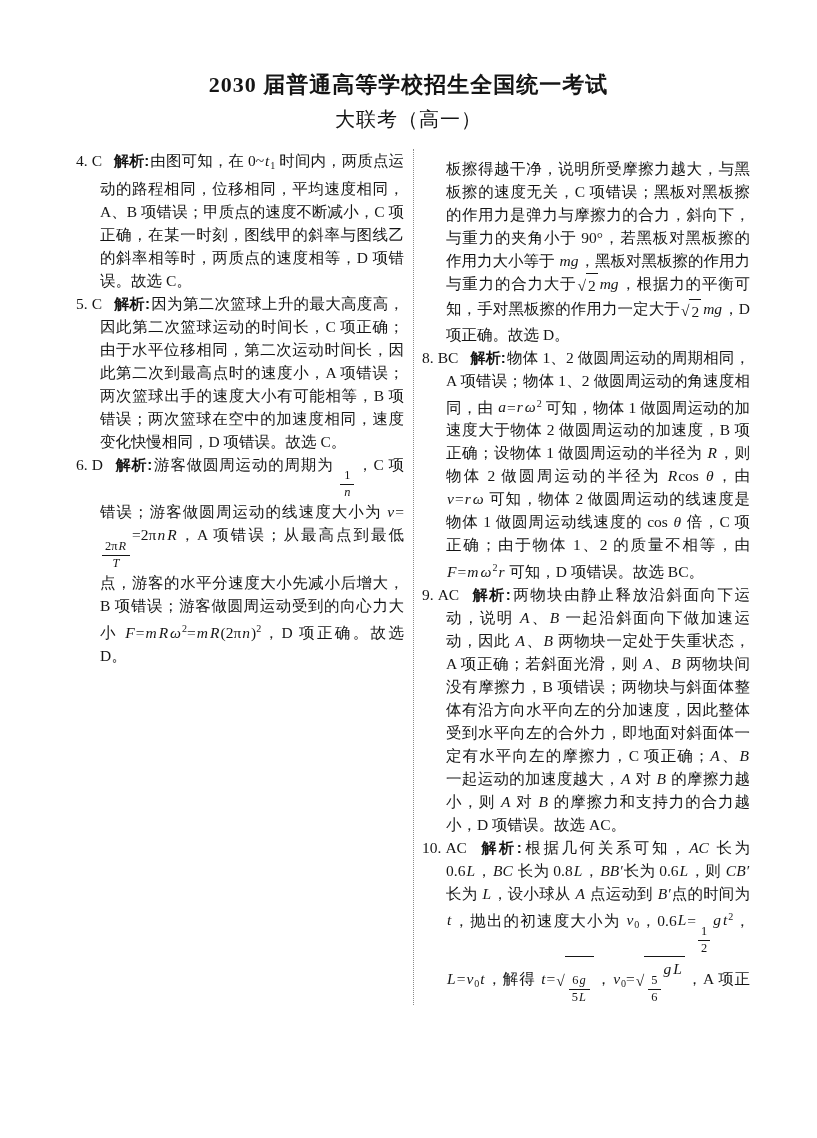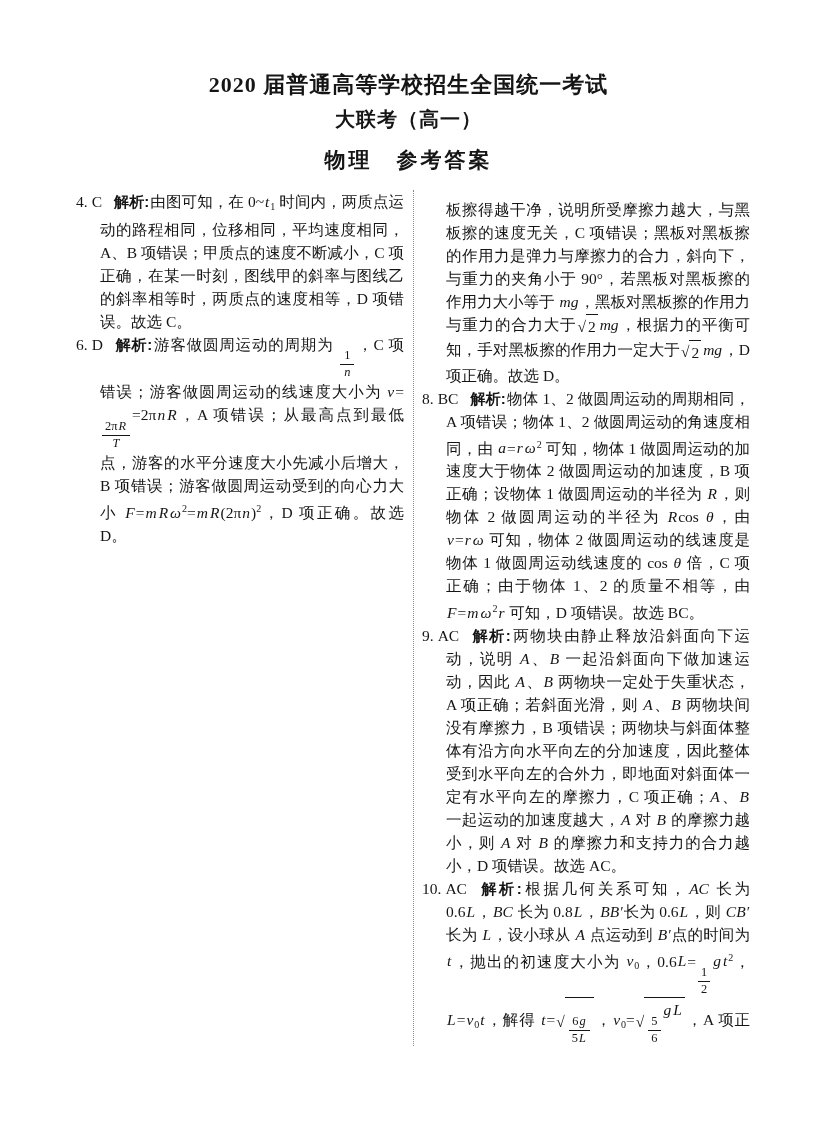--- a/index.html
+++ b/index.html
@@ -1,20 +1,20 @@
 <!DOCTYPE html>
 <html><head>
 <meta charset="utf-8">
 <style>
   html,body{margin:0;padding:0;background:#e8e8e8;}
   .page{position:relative;width:817px;height:1138px;background:#ffffff;overflow:hidden;
         font-family:"Liberation Serif","DejaVu Serif",serif;color:#151515;box-sizing:border-box;}
   .header{padding-top:70px;text-align:center;}
   .title1{font-size:22px;font-weight:bold;letter-spacing:1px;}
-  .title2{font-size:20px;font-weight:bold;margin-top:6px;letter-spacing:1px;}
+  .title2{font-size:20px;font-weight:normal;margin-top:6px;letter-spacing:1px;}
   .title3{font-size:21px;font-weight:bold;margin-top:13px;letter-spacing:3px;
           font-family:"Liberation Sans","DejaVu Sans",sans-serif;}
   .columns{display:flex;align-items:stretch;margin:16px 0 0 76px;width:674px;height:856px;
            overflow:hidden;font-size:15.5px;line-height:23px;text-align:justify;}
   .col{flex:0 0 328px;width:328px;}
   .divider{flex:0 0 0;width:0;border-left:1px dotted #8a8a8a;margin:0 8px 0 9px;}
   .item{padding-left:1.55em;text-indent:-1.55em;}
   .item.cont{text-indent:0;margin-top:8px;}
   .qhead{margin-right:4px;}
   .qans{margin-right:2px;}
@@ -31,28 +31,28 @@
   .rad{display:flex;align-items:center;}
   .rdc{border-top:1px solid #151515;padding:0 2px;display:inline-block;}
   .footer{position:absolute;left:0;top:1046px;width:100%;text-align:center;
           font-size:14px;font-style:italic;letter-spacing:2px;color:#222;}
 </style>
 </head>
 <body>
 
 <div class="page">
   <div class="header">
-    <div class="title1">2020 届普通高等学校招生全国统一考试</div>
+    <div class="title1">2030 届普通高等学校招生全国统一考试</div>
     <div class="title2">大联考（高一）</div>
-    <div class="title3">物理　参考答案</div>
   </div>
 
   <div class="columns">
     <div class="col">
         <div class="item"><span class="qhead">4.</span><span class="qans">C</span><span class="qlabel">解析:</span>由图可知，在 0~<span class="vi">t</span><span class="ssub">1</span> 时间内，两质点运动的路程相同，位移相同，平均速度相同，A、B 项错误；甲质点的速度不断减小，C 项正确，在某一时刻，图线甲的斜率与图线乙的斜率相等时，两质点的速度相等，D 项错误。故选 C。</div>
+        <div class="item"><span class="qhead">5.</span><span class="qans">C</span><span class="qlabel">解析:</span>因为第二次篮球上升的最大高度高，因此第二次篮球运动的时间长，C 项正确；由于水平位移相同，第二次运动时间长，因此第二次到最高点时的速度小，A 项错误；两次篮球出手的速度大小有可能相等，B 项错误；两次篮球在空中的加速度相同，速度变化快慢相同，D 项错误。故选 C。</div>
         <div class="item"><span class="qhead">6.</span><span class="qans">D</span><span class="qlabel">解析:</span>游客做圆周运动的周期为 <span class="frac">
             <span class="fnum">1</span>
             <span class="fden"><span class="vi">n</span></span>
           </span>，C 项错误；游客做圆周运动的线速度大小为 <span class="vi">v</span>=<span class="frac">
             <span class="fnum">2π<span class="vi">R</span></span>
             <span class="fden"><span class="vi">T</span></span>
           </span>=2π<span class="vi">n</span><span class="vi">R</span>，A 项错误；从最高点到最低点，游客的水平分速度大小先减小后增大，B 项错误；游客做圆周运动受到的向心力大小 <span class="vi">F</span>=<span class="vi">m</span><span class="vi">R</span><span class="vi">ω</span><span class="ssup">2</span>=<span class="vi">m</span><span class="vi">R</span>(2π<span class="vi">n</span>)<span class="ssup">2</span>，D 项正确。故选 D。</div>
       </div>
     <div class="divider"></div>
     <div class="col">

